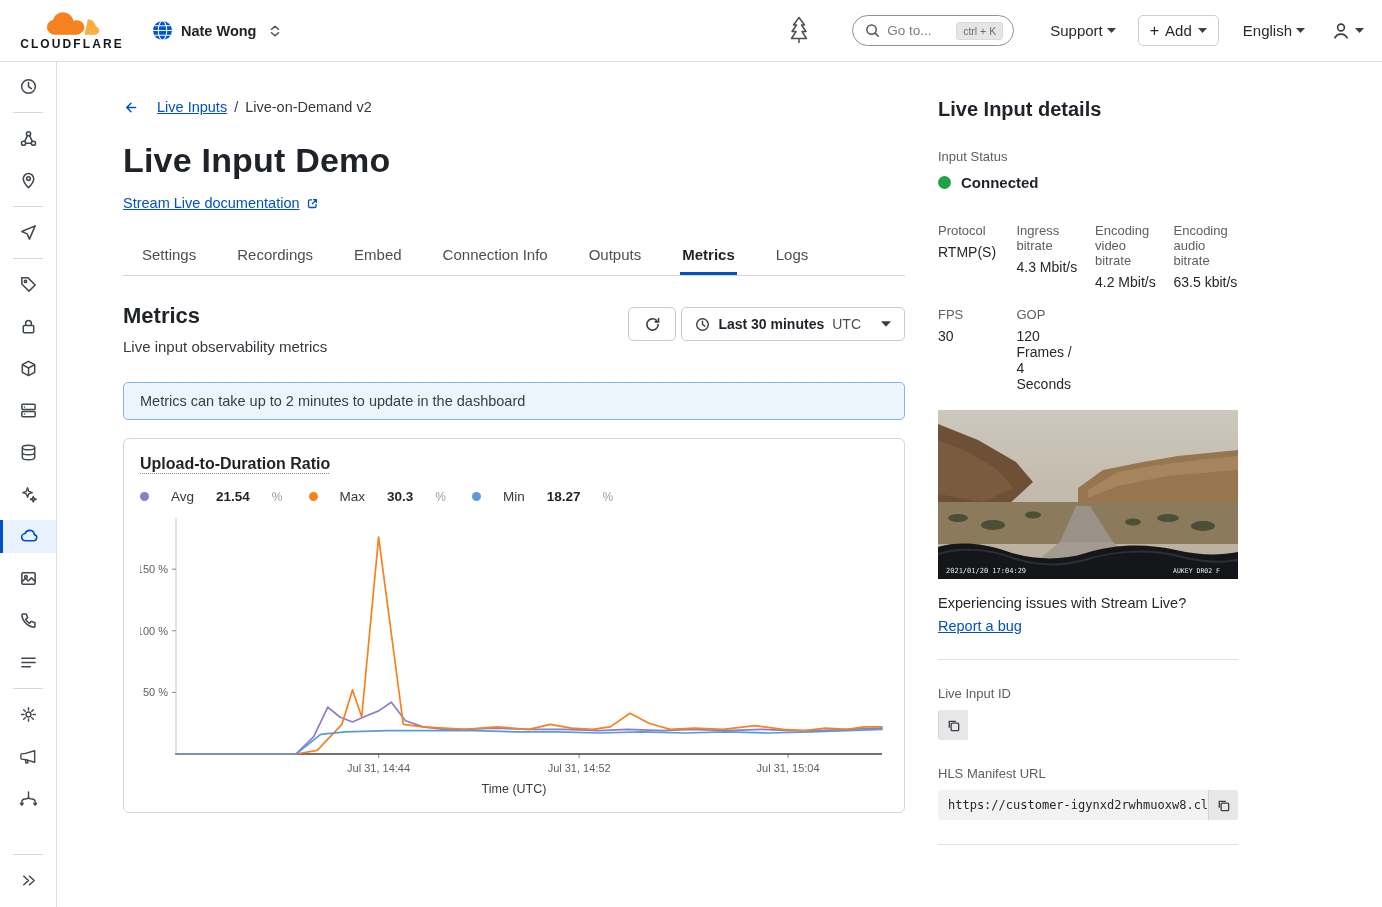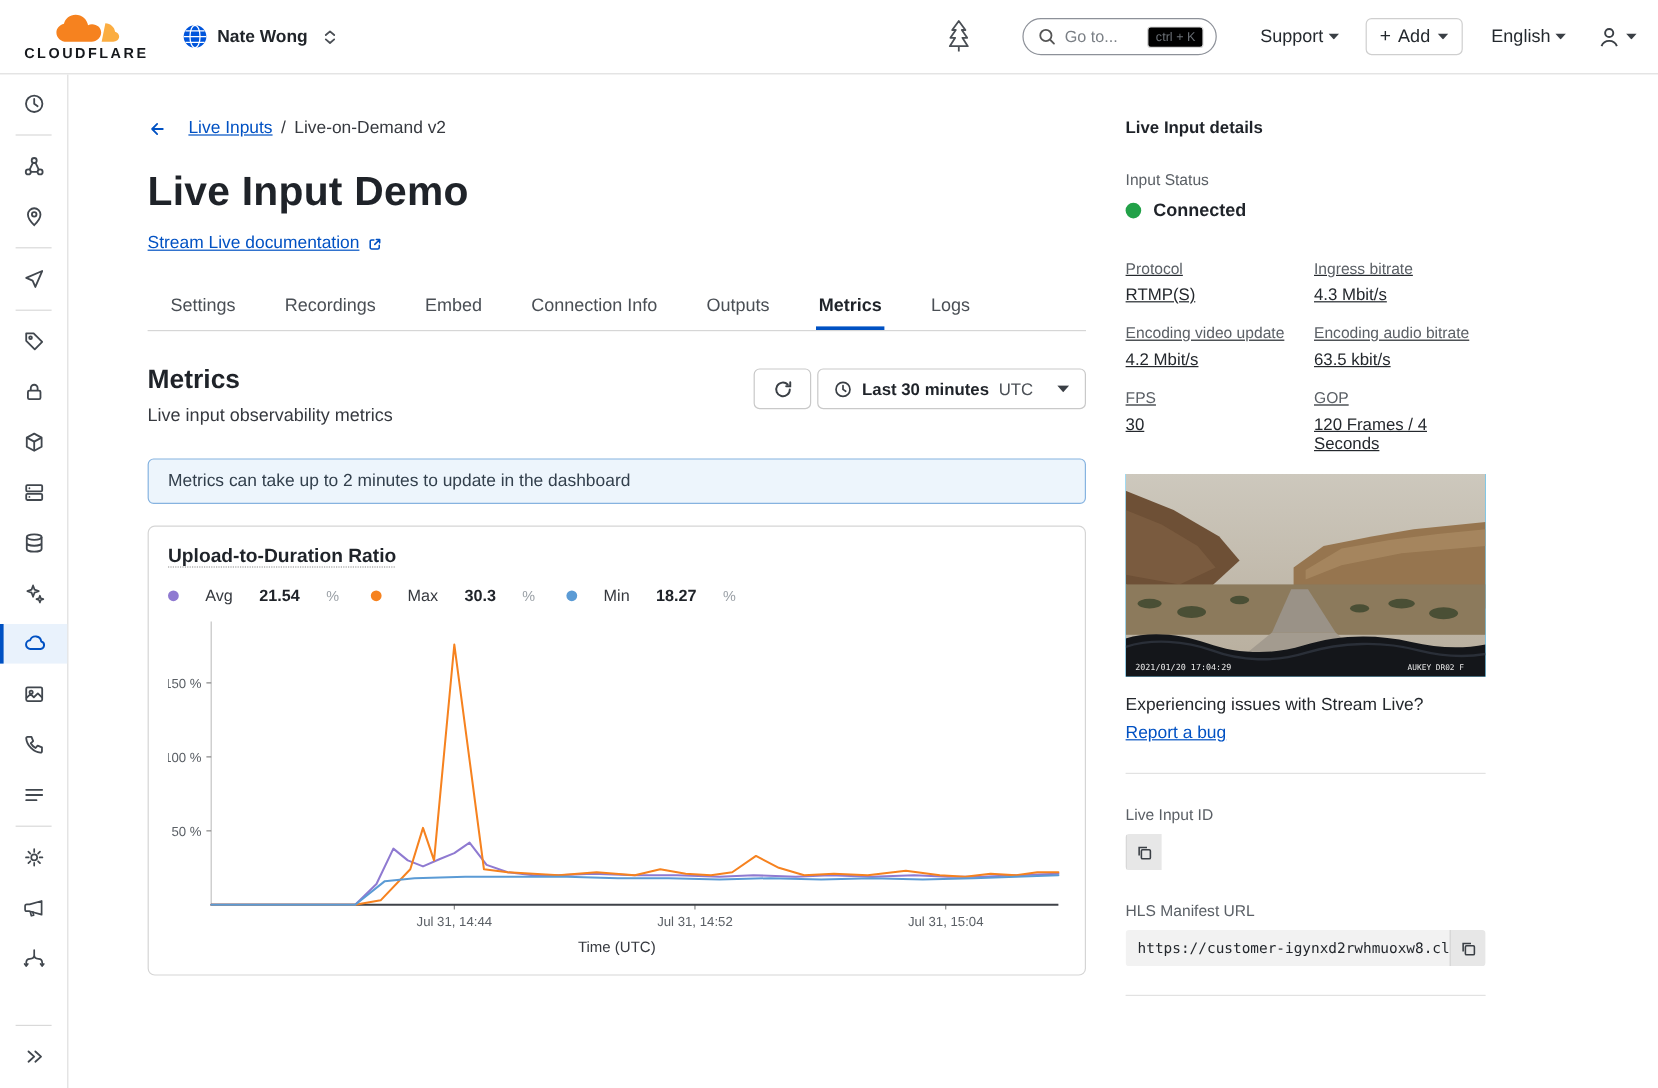--- a/index.html
+++ b/index.html
@@ -22,21 +22,21 @@
   .account-name{ font-size:14.5px; font-weight:700; color:#21252a;}
   .sort-icon{ color:#4a4f55; margin-left:4px; display:flex;}
   .hdr-right{ margin-left:auto; display:flex; align-items:center; margin-right:18px;}
   .tree-wrap{ margin-right:40px; display:flex;}
   .search-pill{
     width:162px; height:31px; border:1px solid #8d9199; border-radius:16px;
     display:flex; align-items:center; gap:7px; padding:0 6px 0 12px; background:#fff; cursor:text;
   }
   .goto-input{ border:none; outline:none; width:62px; font-size:13.5px; color:#3a3f45; font-family:inherit; background:transparent;}
   .goto-input::placeholder{ color:#7a7f85;}
-  .kbd-badge{ font-size:10.5px; color:#6a6f75; background:#000000; border:1px solid #d9d9d9; border-radius:3px; padding:2px 6px; white-space:nowrap;}
+  .kbd-badge{ font-size:10.5px; color:#6a6f75; background:#e5e5e5; border:1px solid #d9d9d9; border-radius:3px; padding:2px 6px; white-space:nowrap;}
   .hdr-menu{ display:flex; align-items:center; gap:4px; font-size:15px; color:#24292e; cursor:pointer;}
   .support-menu{ margin-left:36px;}
   .add-btn{
     margin-left:22px; height:31px; border:1px solid #cfcfcf; border-radius:5px; background:#fff;
     display:flex; align-items:center; gap:6px; padding:0 11px; font-size:15px; color:#24292e; cursor:pointer;
   }
   .plus-glyph{ font-size:16px; line-height:1; color:#24292e;}
   .lang-menu{ margin-left:24px;}
   .user-menu{ margin-left:26px; gap:4px;}
   .caret{ display:flex; color:#3a3f45;}
@@ -91,27 +91,27 @@
   .legend{ margin-top:16px; display:flex; gap:26px; align-items:center; font-size:13.5px; color:#36393f;}
   .legend-item{ display:flex; align-items:center; gap:22px;}
   .dot{ width:9px; height:9px; border-radius:50%; background:#999;}
   .legend-val{ font-weight:700; color:#1f2329;}
   .legend-unit{ color:#9aa0a6; font-size:12px;}
   #chart-svg{ margin-top:8px;}
   .xaxis-title{ text-align:center; font-size:12.5px; color:#36393f; margin-top:2px; padding-bottom:4px;}
 
   
   #details{ position:absolute; left:938px; top:62px; width:300px;}
-  .panel-title{ margin-top:36px; font-size:14px; font-weight:700; color:#1f2329;}
+  .panel-title{ margin-top:36px; font-size:20px; font-weight:700; color:#1f2329;}
   .plabel{ font-size:13px; color:#5b6066;}
   .status-label{ margin-top:28px;}
   .status-row{ margin-top:10px; display:flex; align-items:center; gap:10px;}
   .status-dot{ width:13px; height:13px; border-radius:50%; background:#22a148;}
   .status-text{ font-size:15px; font-weight:700; color:#1f2329;}
-  .meta-grid{ margin-top:32px; display:grid; grid-template-columns:1fr 1fr; column-gap:14px; row-gap:17px;text-decoration:underline;}
+  .meta-grid{ margin-top:32px; display:grid; grid-template-columns:1fr 1fr 1fr 1fr; column-gap:14px; row-gap:17px;}
   .f-label{ font-size:13px; color:#5b6066; margin-bottom:6px;}
   .f-value{ font-size:14px; color:#24282d;}
   .video-box{ margin-top:18px; width:300px; height:169px; overflow:hidden; background:#0ea5e9; cursor:pointer;}
   .issues-text{ margin-top:16px; font-size:14.5px; color:#24282d;}
   .report-link{ margin-top:7px; display:inline-block; font-size:14.5px; color:#0051c3;
     text-decoration:underline; cursor:pointer;}
   .divider{ margin-top:24px; height:1px; background:#e2e2e2;}
   .id-label{ margin-top:26px;}
   .code-row{ margin-top:9px; display:flex; height:30px; border-radius:3px; overflow:hidden;}
   .code-val{ flex:1; background:#f2f2f2; font-family:"DejaVu Sans Mono", monospace; font-size:12px;
@@ -441,21 +441,21 @@
   <div class="meta-grid">
     <div>
       <div class="f-label">Protocol</div>
       <div class="f-value">RTMP(S)</div>
     </div>
     <div>
       <div class="f-label">Ingress bitrate</div>
       <div class="f-value">4.3 Mbit/s</div>
     </div>
     <div>
-      <div class="f-label">Encoding video update</div>
+      <div class="f-label">Encoding video bitrate</div>
       <div class="f-value">4.2 Mbit/s</div>
     </div>
     <div>
       <div class="f-label">Encoding audio bitrate</div>
       <div class="f-value">63.5 kbit/s</div>
     </div>
     <div>
       <div class="f-label">FPS</div>
       <div class="f-value">30</div>
     </div>

